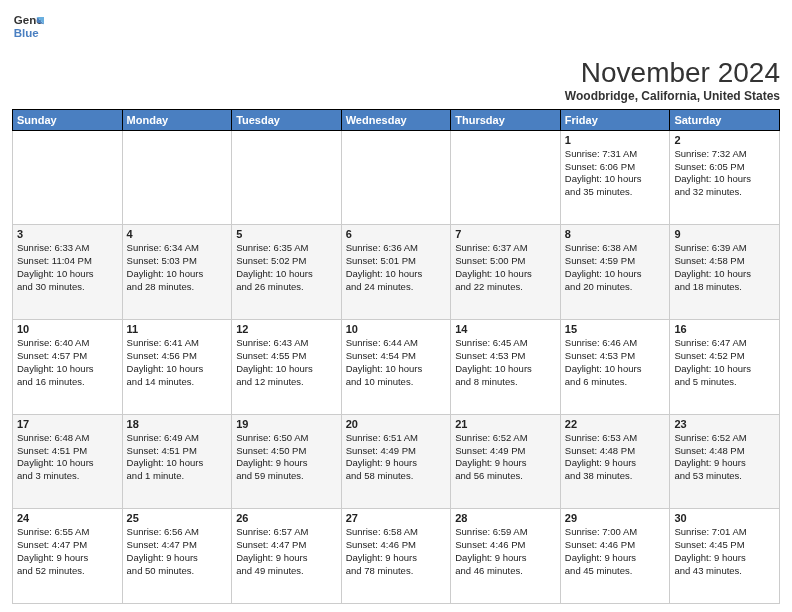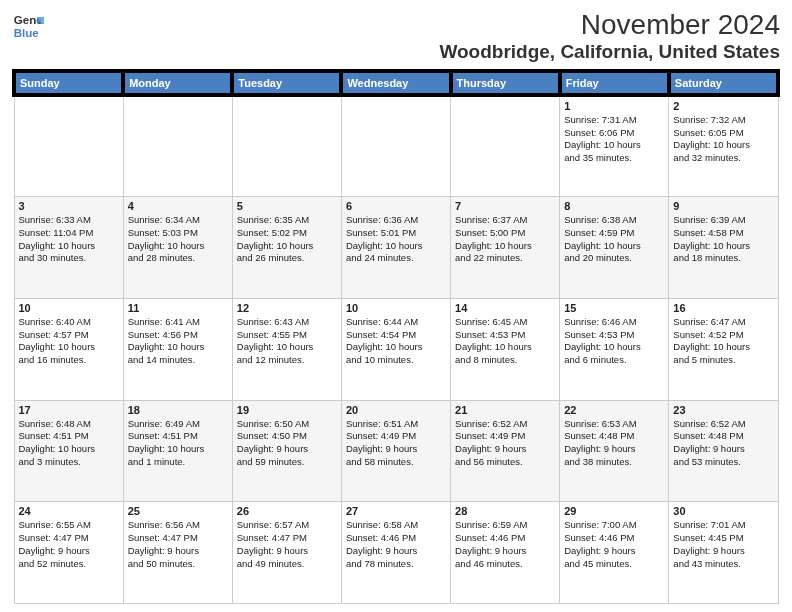--- a/index.html
+++ b/index.html
@@ -27,46 +27,47 @@
       display: flex;
       align-items: center;
       gap: 4px;
     }
     .logo-icon {
       width: 32px;
       height: 32px;
     }
     .title-block {
       text-align: right;
+      margin-top: 48px;
     }
     .month-title {
       font-size: 28px;
       font-weight: normal;
       color: #333;
       line-height: 1.1;
     }
     .location {
-      font-size: 19px;
+      font-size: 12px;
       color: #333;
       font-weight: bold;
     }
     .calendar {
       flex: 1;
       border: 1px solid #ccc;
       border-collapse: collapse;
       width: 100%;
       table-layout: fixed;
     }
     .calendar thead tr th {
       background: #4a7fc1;
       color: #fff;
       font-size: 11px;
       font-weight: bold;
       padding: 4px 4px;
-      border: 4px solid #000000;
+      border: 1px solid #000000;
       text-align: left;
     }
     .calendar tbody tr td {
       border: 1px solid #ccc;
       vertical-align: top;
       padding: 3px 4px;
       font-size: 9.5px;
       color: #222;
       height: 88px;
       background: #fff;

